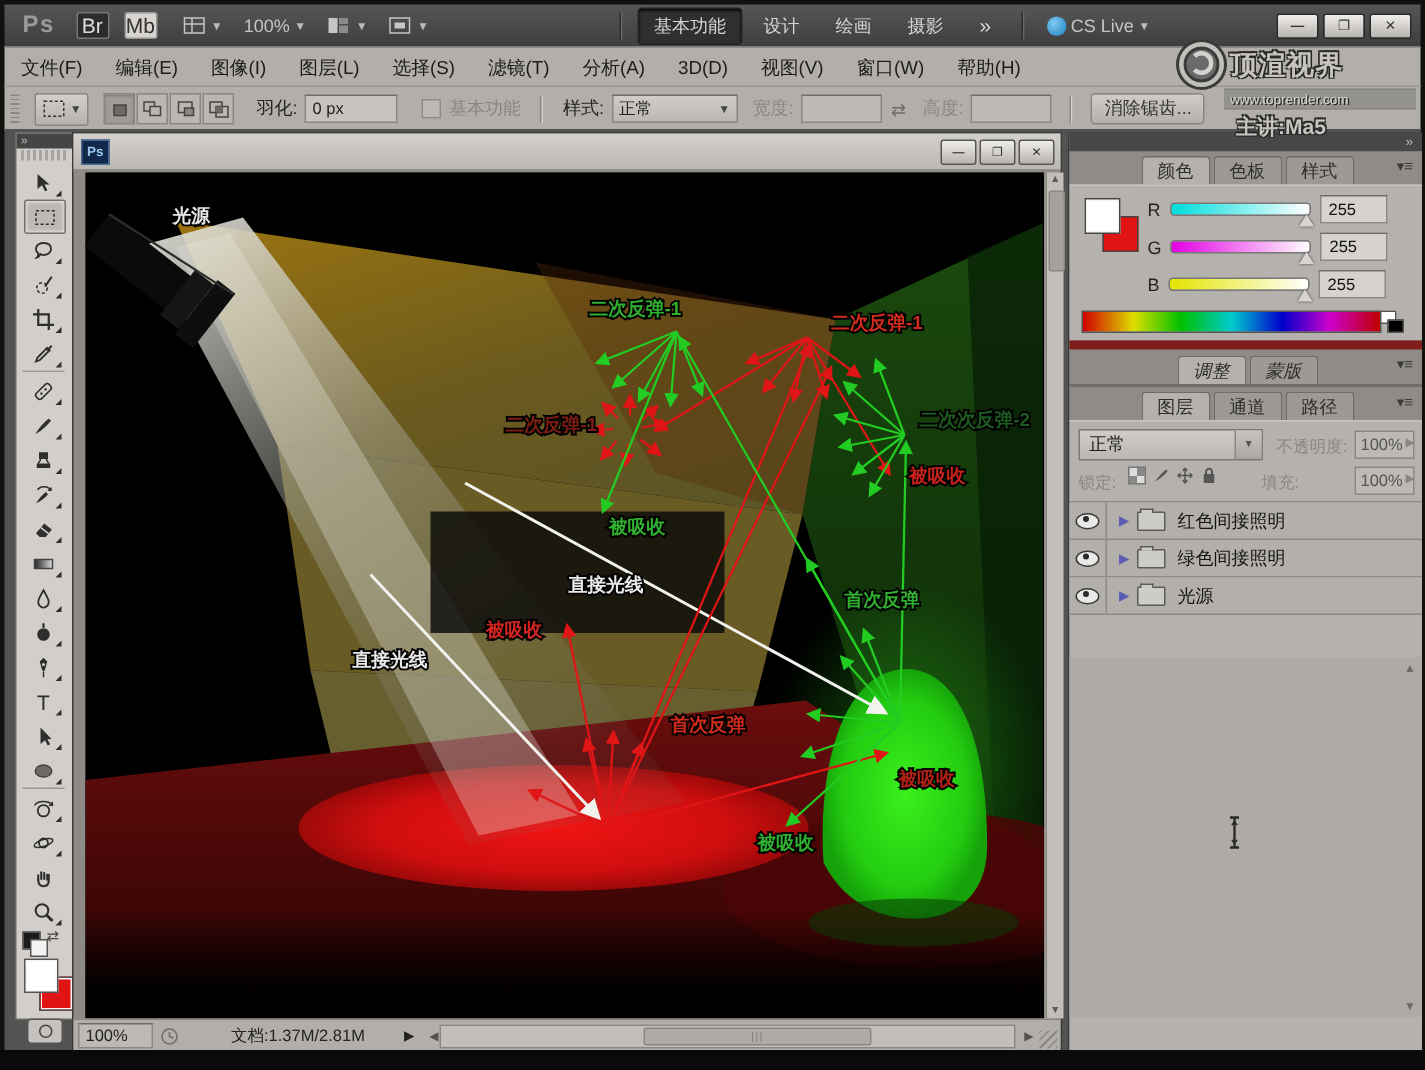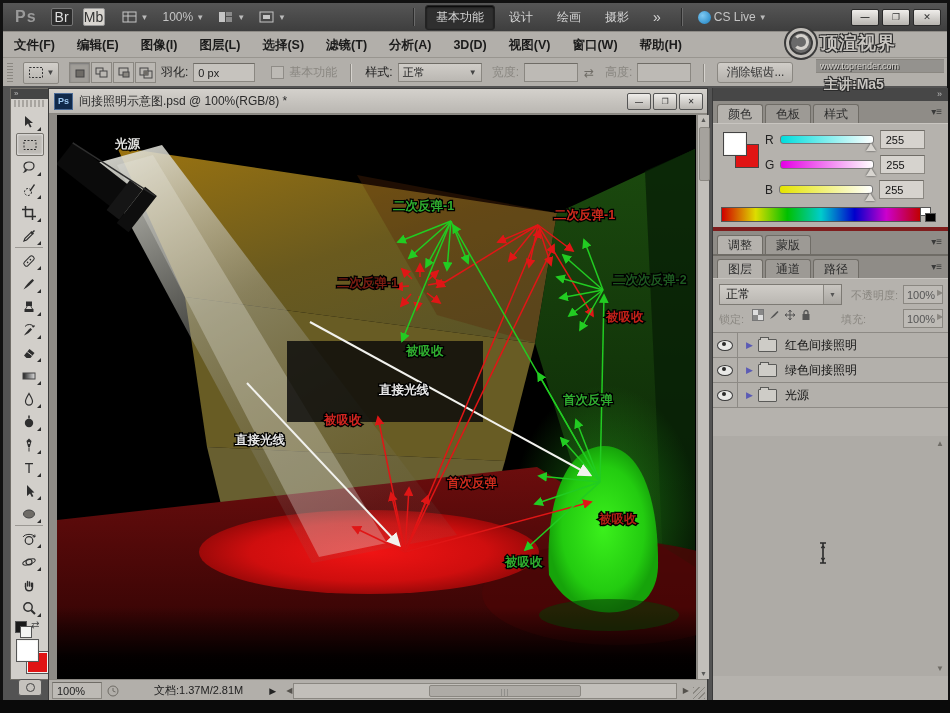--- a/index.html
+++ b/index.html
@@ -17,21 +17,21 @@
   .bar-icon{display:flex;align-items:center;gap:3px;margin:0 7px;color:#c5c5c5;}
   .caret{font-size:8px;color:#bbb;}
   .vsep{width:1px;height:18px;background:#2c2c2c;border-right:1px solid #6a6a6a;margin:0 8px;}
   .wsbtn{padding:3px 10px;font-size:12px;color:#d6d6d6;border-radius:3px;margin:0 2px;}
   .wsbtn.active{background:#2f2f2f;border:1px solid #232323;box-shadow:inset 0 1px 2px #000;}
   .winbtn{width:26px;height:15px;background:linear-gradient(#efedea,#b7b4af);border:1px solid #2a2a2a;
           border-radius:2px;color:#333;font-size:9px;display:flex;align-items:center;justify-content:center;
           margin-left:3px;font-weight:bold;}
   #menubar{left:3px;top:31px;width:944px;height:26px;background:#b2afaa;border-top:1px solid #8f8c87;
            display:flex;align-items:center;font-size:12.5px;color:#1b1b1b;}
-  .menu-item{padding:0 11px;font-weight:bold;}
+  .menu-item{padding:0 11px;}
   #optionsbar{left:3px;top:57px;width:944px;height:29px;background:#b2afaa;border-top:1px solid #98958f;
               display:flex;align-items:center;font-size:12px;color:#222;}
   .grip-dots{width:6px;height:20px;margin:0 6px 0 4px;
      background:repeating-linear-gradient(#8a8781 0 1px,transparent 1px 3px);}
   .opt-field{height:17px;background:#c6c3be;border:1px solid #8a8781;border-top-color:#6f6c66;
              font-size:11px;color:#222;display:flex;align-items:center;padding:0 4px;}
   .opt-label{margin:0 5px;}
   .disabled{color:#8a8781;}
   .tool-opt-btn{width:34px;height:20px;border:1px solid #8a8781;background:linear-gradient(#d2cfca,#b6b3ae);
                 display:flex;align-items:center;justify-content:center;gap:3px;margin-left:4px;border-radius:2px;}
@@ -66,21 +66,21 @@
   #statusbar{position:absolute;left:0;top:590px;width:658px;height:21px;background:#b2afaa;border-top:1px solid #8a8781;
              display:flex;align-items:center;font-size:11px;color:#222;}
   .status-zoom{width:44px;height:15px;background:#bdbab5;border:1px solid #8a8781;border-top-color:#6f6c66;
                display:flex;align-items:center;padding-left:4px;margin-left:3px;}
   #hscroll{position:absolute;left:244px;top:3px;width:382px;height:14px;background:#c2bfba;border:1px solid #8a8781;}
   #hthumb{position:absolute;left:135px;top:1px;width:150px;height:10px;background:#aeaba6;border:1px solid #8a8781;border-radius:2px;
           display:flex;align-items:center;justify-content:center;color:#7a7a78;font-size:7px;letter-spacing:1px;}
   
   #dock{left:712px;top:88px;width:235px;height:612px;background:#8f8c87;border-left:1px solid #3a3a3a;}
   .dockhead{height:13px;background:#474747;color:#bbb;font-size:9px;text-align:right;padding-right:6px;line-height:12px;}
-  .tabrow{display:flex;align-items:flex-end;height:22px;background:#8f8c87;padding-left:4px;position:relative;}
+  .tabrow{display:flex;align-items:flex-end;height:22px;background:#8f8c87;padding-left:4px;position:relative;justify-content:center;}
   .ptab{height:18px;padding:0 10px;font-size:12px;display:flex;align-items:center;border:1px solid #6f6c66;border-bottom:none;
         background:#9d9a95;color:#2e2e2e;border-radius:3px 3px 0 0;margin-right:2px;}
   .ptab.active{background:#b5b2ad;}
   .pmenu{position:absolute;right:6px;top:5px;color:#3a3a3a;font-size:10px;}
   .pcontent{background:#b5b2ad;border-top:1px solid #c8c5c0;}
   .chanrow{position:absolute;display:flex;align-items:center;font-size:12px;color:#222;}
   .chan-track{width:92px;height:7px;border:1px solid #777;border-radius:3px;margin:0 6px;position:relative;}
   .chan-tri{position:absolute;right:-3px;bottom:-8px;width:0;height:0;border-left:5px solid transparent;border-right:5px solid transparent;border-bottom:8px solid #d8d5d0;filter:drop-shadow(0 0 1px #444);}
   .chan-val{width:38px;height:17px;background:#d6d3ce;border:1px solid #8a8781;border-top-color:#6f6c66;
             font-size:11px;display:flex;align-items:center;justify-content:flex-start;padding-left:5px;color:#111;}
@@ -200,21 +200,21 @@
         <rect x="6" y="5" width="6" height="5" fill="#8a8781" stroke="#444"></rect>
       </svg>
     </span>
   <span class="selmode">
       <svg width="14" height="12">
         <rect x="1" y="1" width="8" height="7" fill="none" stroke="#444"></rect>
         <rect x="5" y="4" width="8" height="7" fill="none" stroke="#444"></rect>
         <rect x="5" y="4" width="4" height="4" fill="#6e6b66"></rect>
       </svg>
     </span>
-  <span class="opt-label" style="margin-left:4px;">羽化:</span>
+  <span class="opt-label" style="margin-left:14px;">羽化:</span>
   <span class="opt-field" style="width:52px;">0 px</span>
   <span style="width:16px"></span>
   <span style="width:11px;height:11px;border:1px solid #8f8c87;background:#bdbab5;"></span>
   <span class="opt-label disabled">基本功能</span>
   <span class="vsep" style="background:#8a8781;border-right-color:#d5d2cd;"></span>
   <span class="opt-label">样式:</span>
   <span class="opt-field" style="width:74px;justify-content:space-between;background:linear-gradient(#d0cdc8,#bab7b2);">
     <span>正常</span>
     <span class="caret" style="color:#444;">▼</span>
   </span>
@@ -376,21 +376,20 @@
   <div class="swatch" style="left:15px;top:562px;width:21px;height:21px;background:#e01414;"></div>
   <div class="abs" style="left:7px;top:560px;"></div>
   <div class="abs" style="left:7px;top:590px;width:22px;height:15px;border:1px solid #555;border-radius:3px;background:#c5c2bd;display:flex;align-items:center;justify-content:center;">
     <span style="width:7px;height:7px;border-radius:50%;border:1.5px solid #444;display:block;"></span>
   </div>
 </div>
 
 <div id="docwin" class="abs">
   <div id="doctitle">
     <span class="psdoc-icon">Ps</span>
-    <span>间接照明示意图.psd @ 100%(RGB/8) *</span>
     <span style="flex:1"></span>
     <span class="docwinbtn">—</span>
     <span class="docwinbtn">❐</span>
     <span class="docwinbtn" style="margin-right:4px;">✕</span>
   </div>
 
   <div id="canvaswrap">
     <svg width="639" height="564" viewBox="0 0 639 564">
       <defs>
         <linearGradient id="wallG" x1="0" y1="0" x2="0.7" y2="1">
@@ -597,21 +596,21 @@
           <span class="chan-tri"></span>
         </span>
       <span class="chan-val">255</span>
     </div>
     <div class="abs" style="left:8px;top:83px;width:198px;height:13px;border:1px solid #555;
          background:linear-gradient(90deg,#d00000,#dddd00 17%,#00c000 33%,#00cccc 50%,#0000cc 67%,#cc00cc 83%,#c00000);"></div>
     <div class="abs" style="left:207px;top:83px;width:9px;height:7px;background:#fff;border:1px solid #555;"></div>
     <div class="abs" style="left:212px;top:89px;width:9px;height:7px;background:#000;border:1px solid #555;"></div>
   </div>
 
-  <div class="tabrow" style="height:23px;border-top:4px solid #7f1d1d;">
+  <div class="tabrow" style="height:23px;border-top:6px solid #7f1d1d;font-style:italic;">
     <span class="ptab active">调整</span>
     <span class="ptab">蒙版</span>
     <span class="pmenu">▾≡</span>
   </div>
 
   <div class="tabrow" style="border-top:2px solid #6f6c66;">
     <span class="ptab active">图层</span>
     <span class="ptab">通道</span>
     <span class="ptab">路径</span>
     <span class="pmenu">▾≡</span>

